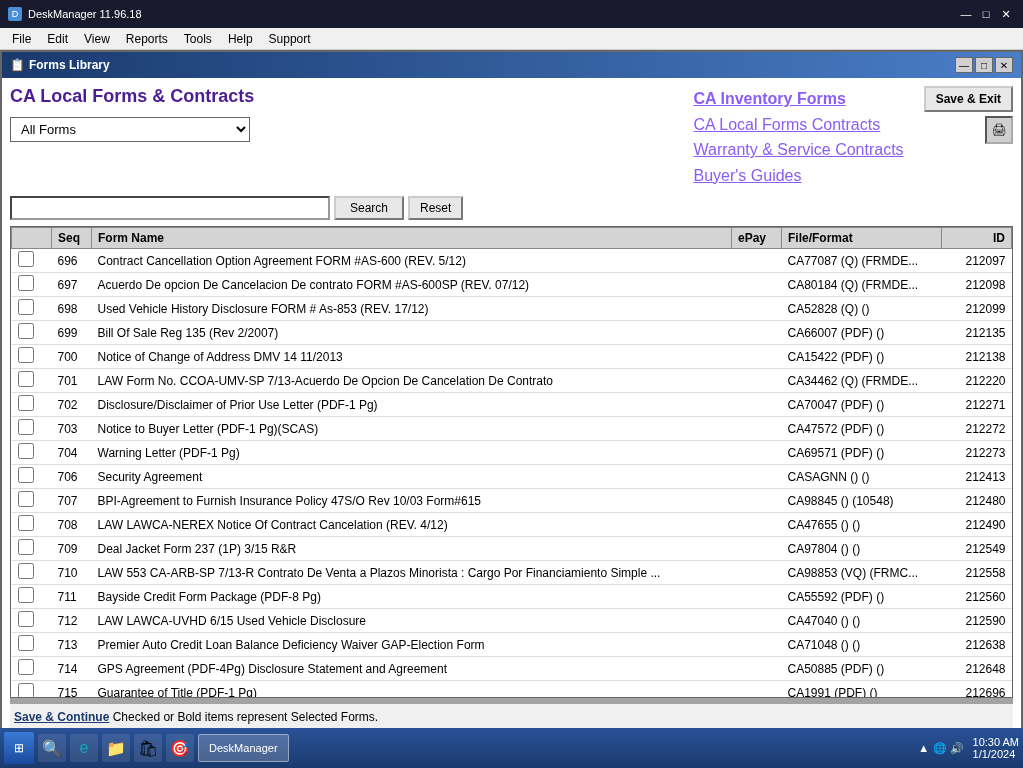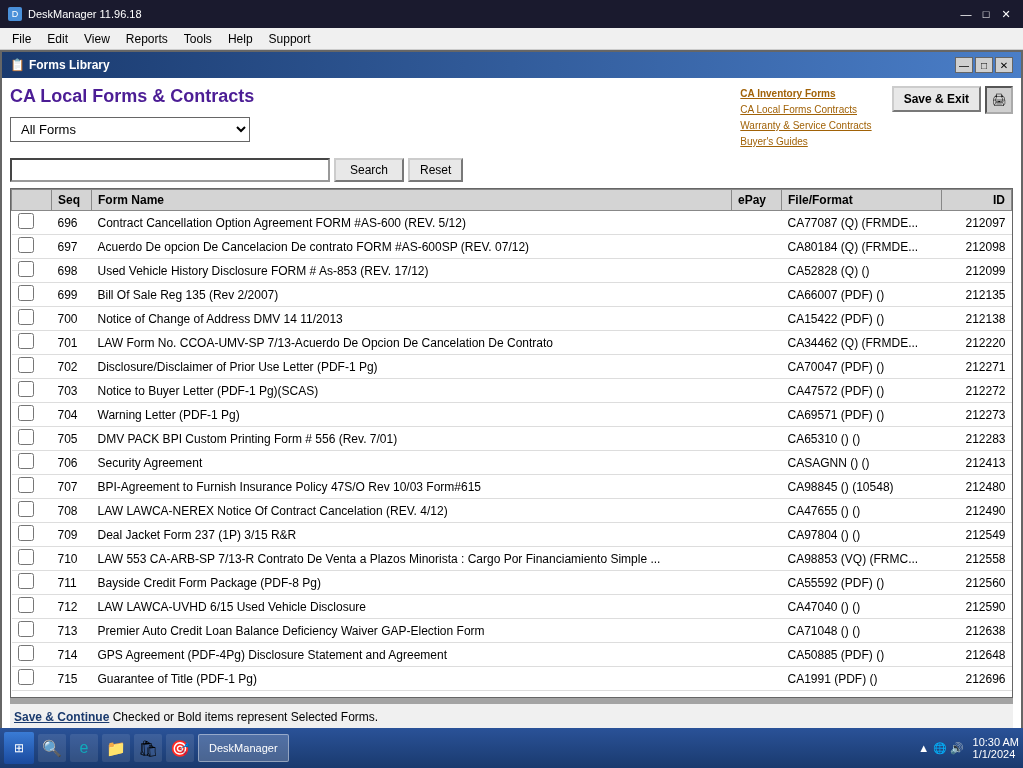--- a/index.html
+++ b/index.html
@@ -24,21 +24,21 @@
     .window-controls { display: flex; gap: 2px; }
     .window-ctrl-btn { width: 18px; height: 16px; background: #d0d0d0; border: 1px solid #666; cursor: pointer; font-size: 10px; display: flex; align-items: center; justify-content: center; color: black; }
     
     
     .content { display: flex; flex-direction: column; flex: 1; overflow: hidden; padding: 8px; }
     
     
     .header-row { display: flex; justify-content: space-between; align-items: flex-start; margin-bottom: 8px; }
     .page-title { color: #4c1d95; font-size: 18px; font-weight: bold; }
     .links-area { display: flex; flex-direction: column; align-items: flex-start; margin-right: 8px; }
-    .link-item { color: #a16207; font-size: 10px; cursor: pointer; text-decoration: underline; line-height: 1.6; }
+    .link-item { color: #8b5cf6; font-size: 16px; cursor: pointer; text-decoration: underline; line-height: 1.6; }
     .link-item.active { font-weight: bold; }
     .save-exit-btn { background: #e8e8e8; border: 2px outset #ccc; padding: 4px 10px; cursor: pointer; font-size: 12px; font-weight: bold; white-space: nowrap; align-self: flex-start; }
     .filter-select { padding: 3px 6px; border: 1px solid #666; font-size: 13px; width: 240px; background: white; }
     
     
     .search-row { display: flex; align-items: center; gap: 4px; margin-bottom: 6px; }
     .search-input { border: 2px inset #999; padding: 2px 4px; width: 320px; height: 24px; font-size: 12px; }
     .search-btn { background: #e8e8e8; border: 2px outset #ccc; padding: 2px 14px; cursor: pointer; font-size: 12px; height: 24px; }
     .reset-btn { background: #e8e8e8; border: 2px outset #ccc; padding: 2px 10px; cursor: pointer; font-size: 12px; height: 24px; }
     
@@ -123,21 +123,21 @@
           </select>
         </div>
       </div>
       <div class="right-header">
         <div class="links-area">
           <span class="link-item active">CA Inventory Forms</span>
           <span class="link-item">CA Local Forms  Contracts</span>
           <span class="link-item">Warranty &amp; Service Contracts</span>
           <span class="link-item">Buyer's Guides</span>
         </div>
-        <div style="display:flex; flex-direction:row; align-items:flex-end; gap:4px;">
+        <div style="display:flex; flex-direction:column; align-items:flex-end; gap:4px;">
           <button class="save-exit-btn">Save &amp; Exit</button>
           <div style="width:28px; height:28px; background:#d0d0d0; border: 2px inset #aaa; display:flex; align-items:center; justify-content:center;">🖨</div>
         </div>
       </div>
     </div>
 
     <div class="search-row">
       <input class="search-input" type="text" style="">
       <button class="search-btn">Search</button>
       <button class="reset-btn">Reset</button>
@@ -223,28 +223,20 @@
             <tr>
       <td class="col-seq"><input type="checkbox" class="row-checkbox" style=""></td>
       <td class="col-seq">704</td>
       <td class="col-name" style="max-width:460px; overflow:hidden; text-overflow:ellipsis;">Warning Letter (PDF-1 Pg)</td>
       <td class="col-epay"></td>
       <td class="col-file">CA69571 (PDF) ()</td>
       <td class="col-id">212273</td>
     </tr>
             <tr>
       <td class="col-seq"><input type="checkbox" class="row-checkbox" style=""></td>
-      <td class="col-seq">705</td>
-      <td class="col-name" style="max-width:460px; overflow:hidden; text-overflow:ellipsis;">DMV PACK BPI Custom Printing Form # 556 (Rev. 7/01)</td>
-      <td class="col-epay"></td>
-      <td class="col-file">CA65310 () ()</td>
-      <td class="col-id">212283</td>
-    </tr>
-            <tr>
-      <td class="col-seq"><input type="checkbox" class="row-checkbox" style=""></td>
       <td class="col-seq">706</td>
       <td class="col-name" style="max-width:460px; overflow:hidden; text-overflow:ellipsis;">Security Agreement</td>
       <td class="col-epay"></td>
       <td class="col-file">CASAGNN () ()</td>
       <td class="col-id">212413</td>
     </tr>
             <tr>
       <td class="col-seq"><input type="checkbox" class="row-checkbox" style=""></td>
       <td class="col-seq">707</td>
       <td class="col-name" style="max-width:460px; overflow:hidden; text-overflow:ellipsis;">BPI-Agreement to Furnish Insurance Policy  47S/O Rev 10/03 Form#615</td>

